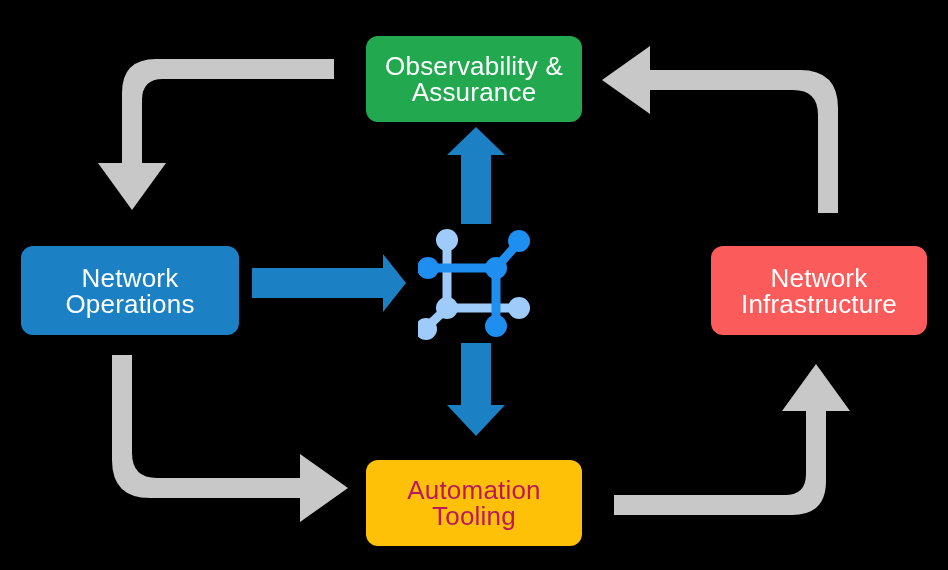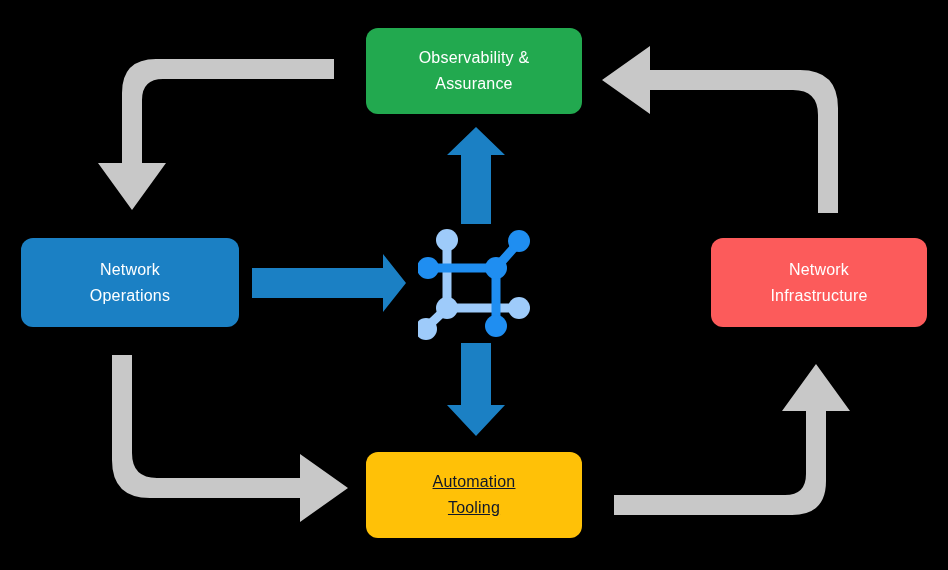--- a/index.html
+++ b/index.html
@@ -16,25 +16,26 @@
     font-family: "Liberation Sans", sans-serif;
   }
   .node-box {
     position: absolute;
     border-radius: 12px;
     display: flex;
     align-items: center;
     justify-content: center;
     text-align: center;
     color: #ffffff;
-    font-size: 16px;
+    font-size: 26px;
     line-height: 26px;
     letter-spacing: 0.2px;
     box-sizing: border-box;
     padding: 4px 10px;
+    margin-top: 8px;
   }
   #box-observability {
     left: 366px; top: 28px; width: 216px; height: 86px;
     background: #22a94f;
   }
   #box-network-operations {
     left: 21px; top: 238px; width: 218px; height: 89px;
     background: #1b80c4;
   }
   #box-network-infrastructure {
@@ -140,18 +141,18 @@
   <div class="node-box" id="box-network-operations" style="background: rgb(27, 128, 196); color: rgb(255, 255, 255);">
     <span class="box-label">Network
 Operations</span>
   </div>
 
   <div class="node-box" id="box-network-infrastructure" style="background: rgb(252, 91, 91); color: rgb(255, 255, 255);">
     <span class="box-label">Network
 Infrastructure</span>
   </div>
 
-  <div class="node-box" id="box-automation-tooling" style="background: rgb(255, 193, 7); color: #0f172a; text-decoration: underline;">
+  <div class="node-box" id="box-automation-tooling" style="background: rgb(255, 193, 7); color: #be185d;">
     <span class="box-label">Automation
 Tooling</span>
   </div>
 
 </div>
 
 </body></html>

